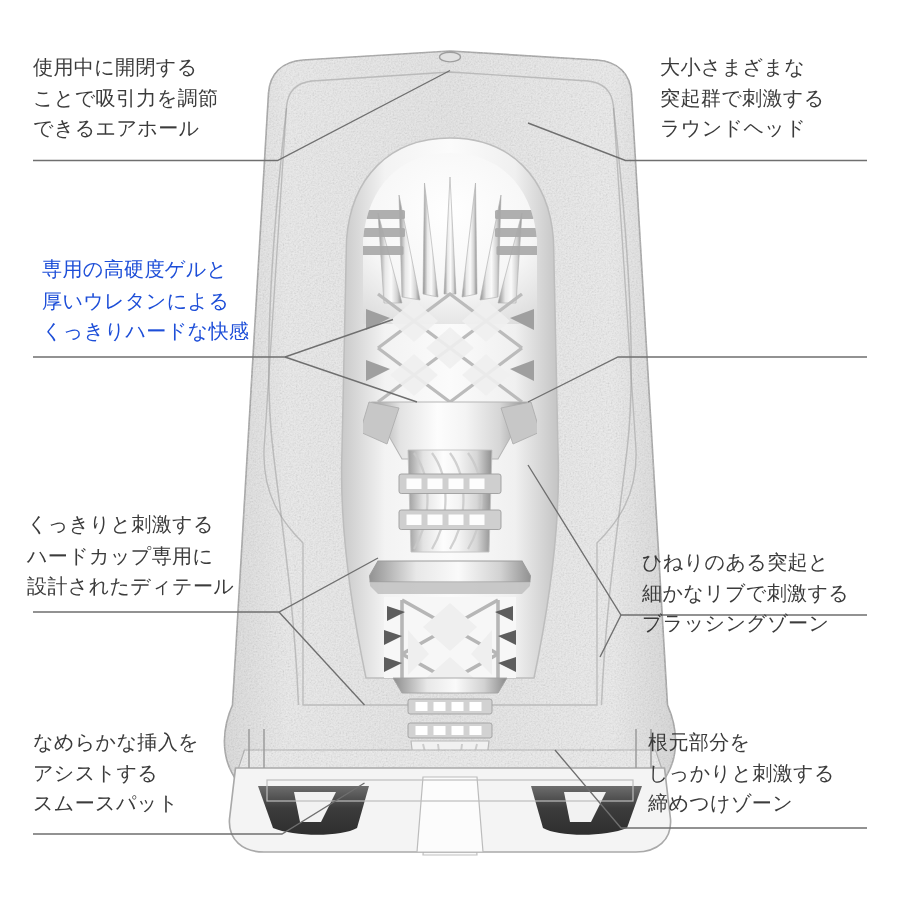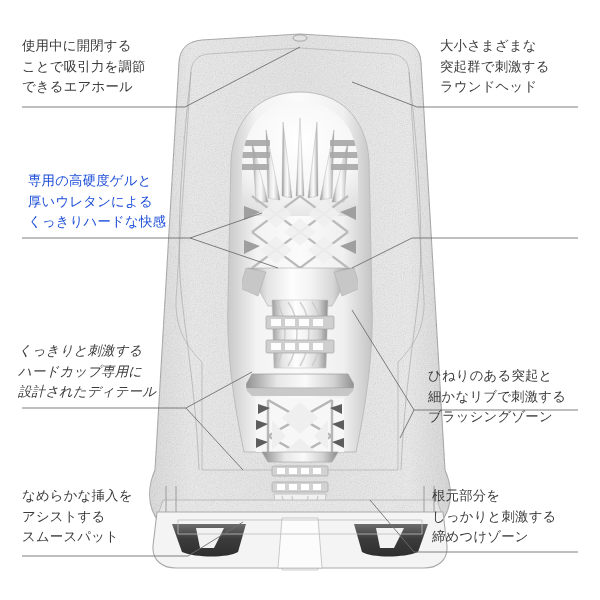--- a/index.html
+++ b/index.html
@@ -348,21 +348,21 @@
 
   <div class="callout right" style="left: 440px; top: 36px; color: rgb(59, 59, 59);">大小さまざまな
 突起群で刺激する
 ラウンドヘッド</div>
   <div class="callout left" style="left: 22px; top: 36px; color: rgb(59, 59, 59);">使用中に開閉する
 ことで吸引力を調節
 できるエアホール</div>
   <div class="callout left" style="left: 28px; top: 171px; color: #1d4ed8;">専用の高硬度ゲルと
 厚いウレタンによる
 くっきりハードな快感</div>
-  <div class="callout left" style="left: 18px; top: 341px; color: rgb(59, 59, 59); font-style: italic;">くっきりと刺激する
+  <div class="callout left" style="left: 18px; top: 341px; color: rgb(59, 59, 59);">くっきりと刺激する
 ハードカップ専用に
 設計されたディテール</div>
   <div class="callout right" style="left: 428px; top: 346px; color: rgb(59, 59, 59); margin-top: 20px;">ひねりのある突起と
 細かなリブで刺激する
 ブラッシングゾーン</div>
   <div class="callout right" style="left: 432px; top: 486px; color: rgb(59, 59, 59);">根元部分を
 しっかりと刺激する
 締めつけゾーン</div>
   <div class="callout left" style="left: 22px; top: 486px; color: rgb(59, 59, 59);">なめらかな挿入を
 アシストする

